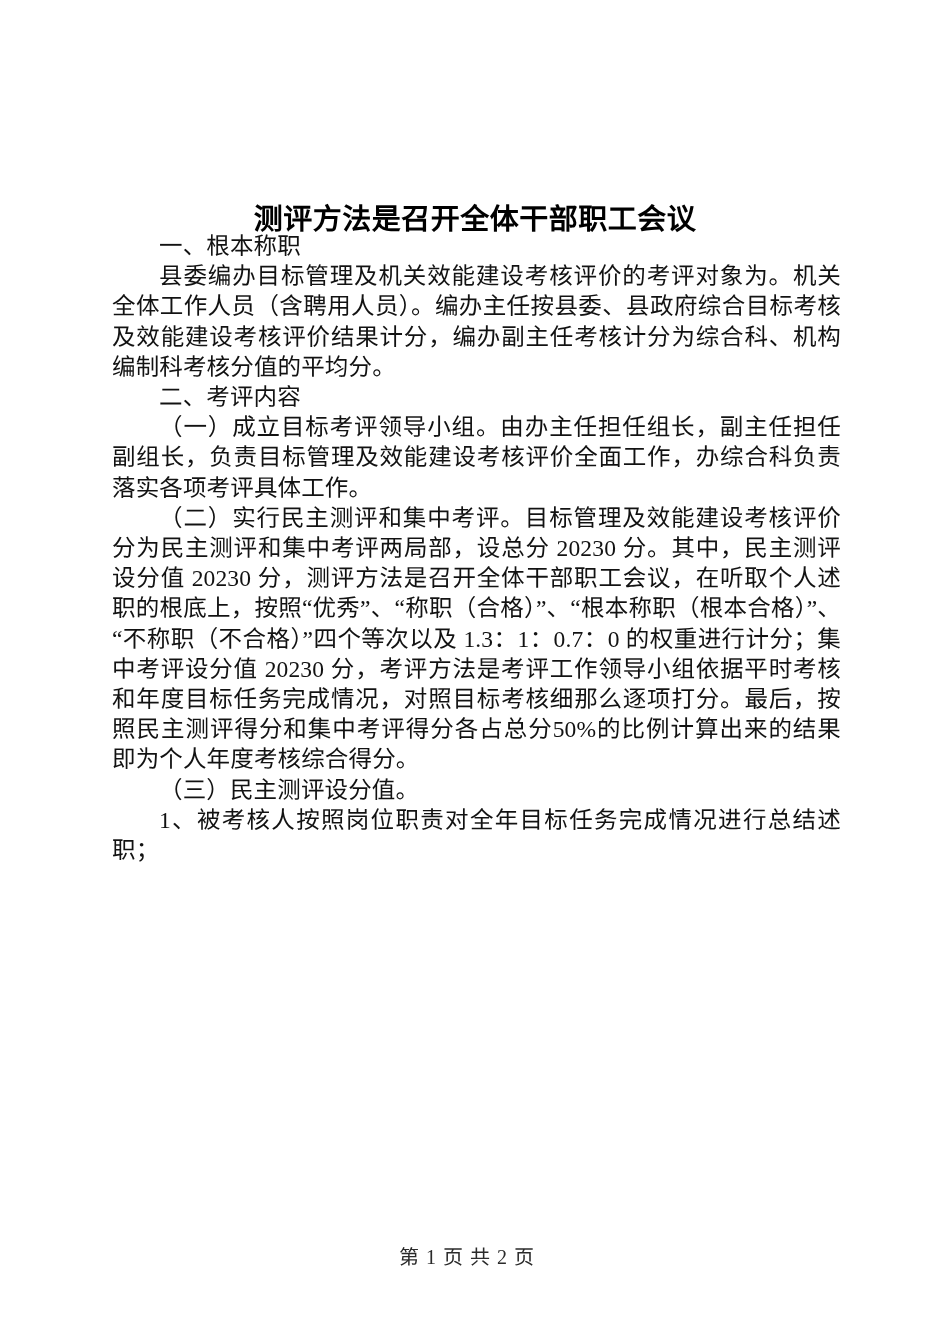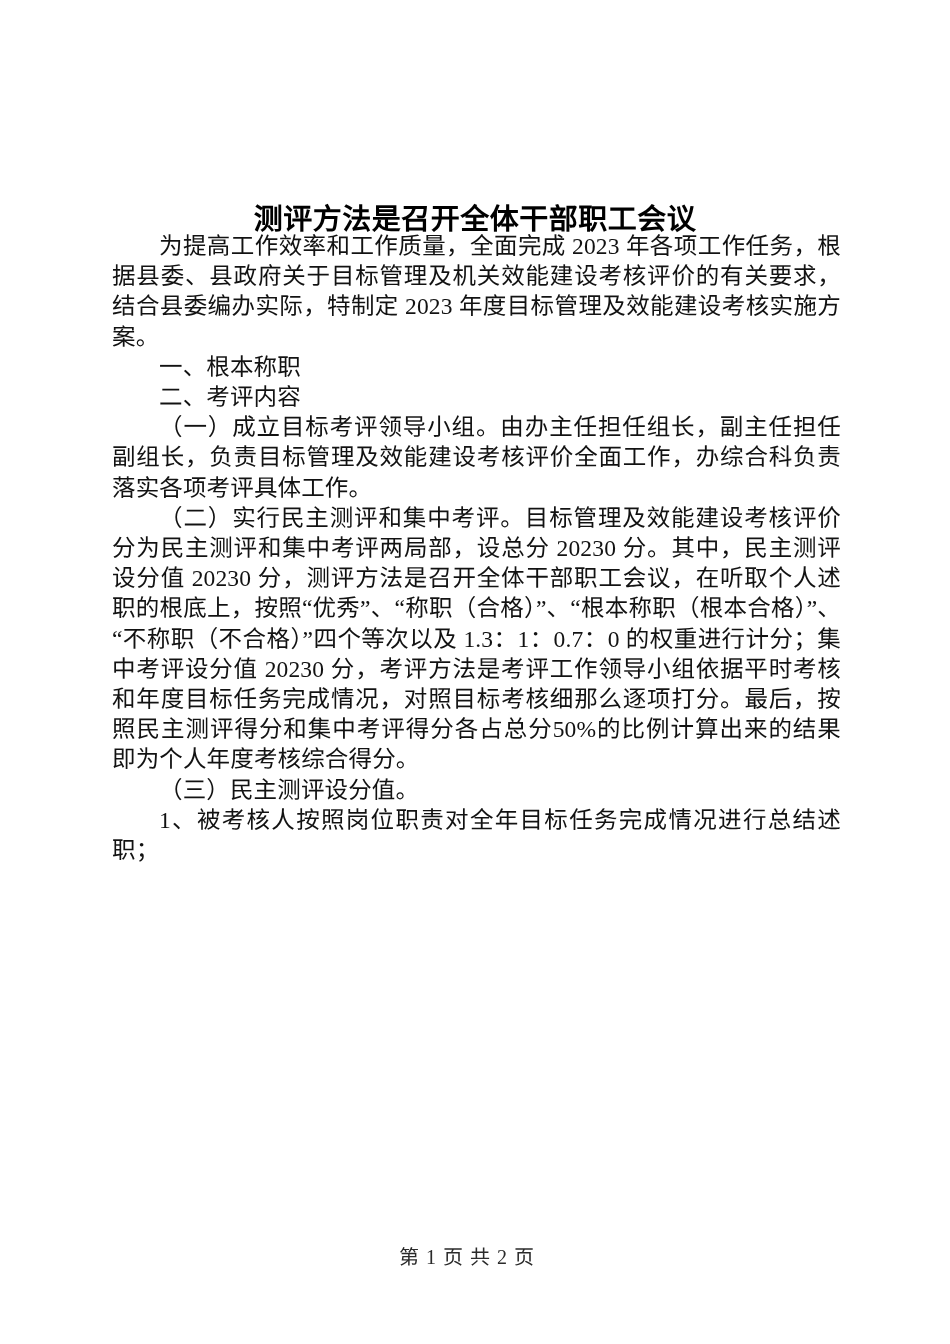--- a/index.html
+++ b/index.html
@@ -78,22 +78,22 @@
   }
 </style>
 </head>
 <body>
 
 <div class="page">
 
   <h1 class="doc-title">测评方法是召开全体干部职工会议</h1>
 
   <div class="body-block">
-    <p class="para indent">为提高工作效率和工作质量，全面完成 2023 年各项工作任务，根据县委、县政府关于目标管理及机关效能建设考核评价的有关要求，结合县委编办实际，特制定 2023 年度目标管理及效能建设考核实施方案。</p>
     <p class="para indent">一、根本称职</p>
+    <p class="para indent">县委编办目标管理及机关效能建设考核评价的考评对象为。机关全体工作人员（含聘用人员）。编办主任按县委、县政府综合目标考核及效能建设考核评价结果计分，编办副主任考核计分为综合科、机构编制科考核分值的平均分。</p>
     <p class="para indent">二、考评内容</p>
     <p class="para indent">（一）成立目标考评领导小组。由办主任担任组长，副主任担任副组长，负责目标管理及效能建设考核评价全面工作，办综合科负责落实各项考评具体工作。</p>
     <p class="para indent">（二）实行民主测评和集中考评。目标管理及效能建设考核评价分为民主测评和集中考评两局部，设总分 20230 分。其中，民主测评设分值 20230 分，测评方法是召开全体干部职工会议，在听取个人述职的根底上，按照“优秀”、“称职（合格）”、“根本称职（根本合格）”、“不称职（不合格）”四个等次以及 1.3：1：0.7：0 的权重进行计分；集中考评设分值 20230 分，考评方法是考评工作领导小组依据平时考核和年度目标任务完成情况，对照目标考核细那么逐项打分。最后，按照民主测评得分和集中考评得分各占总分50%的比例计算出来的结果即为个人年度考核综合得分。</p>
     <p class="para indent">（三）民主测评设分值。</p>
     <p class="para indent">1、被考核人按照岗位职责对全年目标任务完成情况进行总结述职；</p>
   </div>
 
   <div class="footer">第 1 页  共 2 页</div>
 
 </div>

